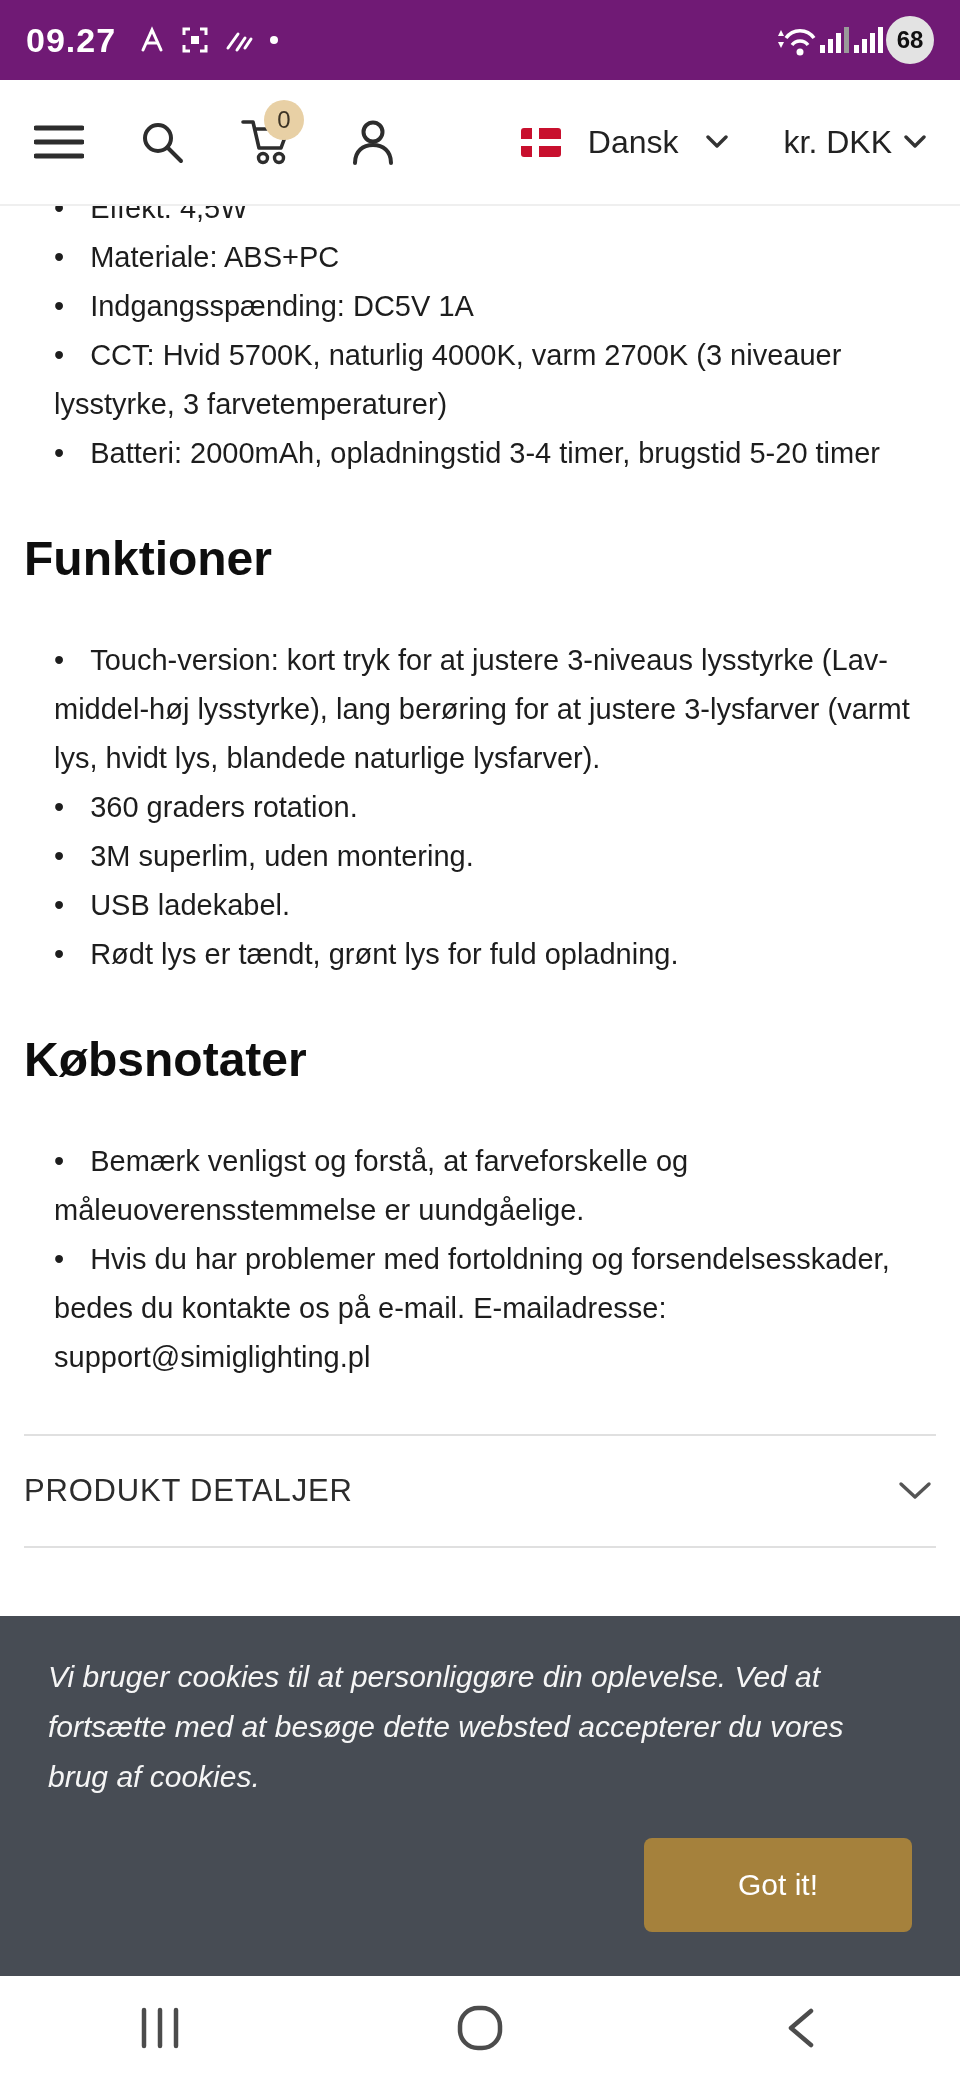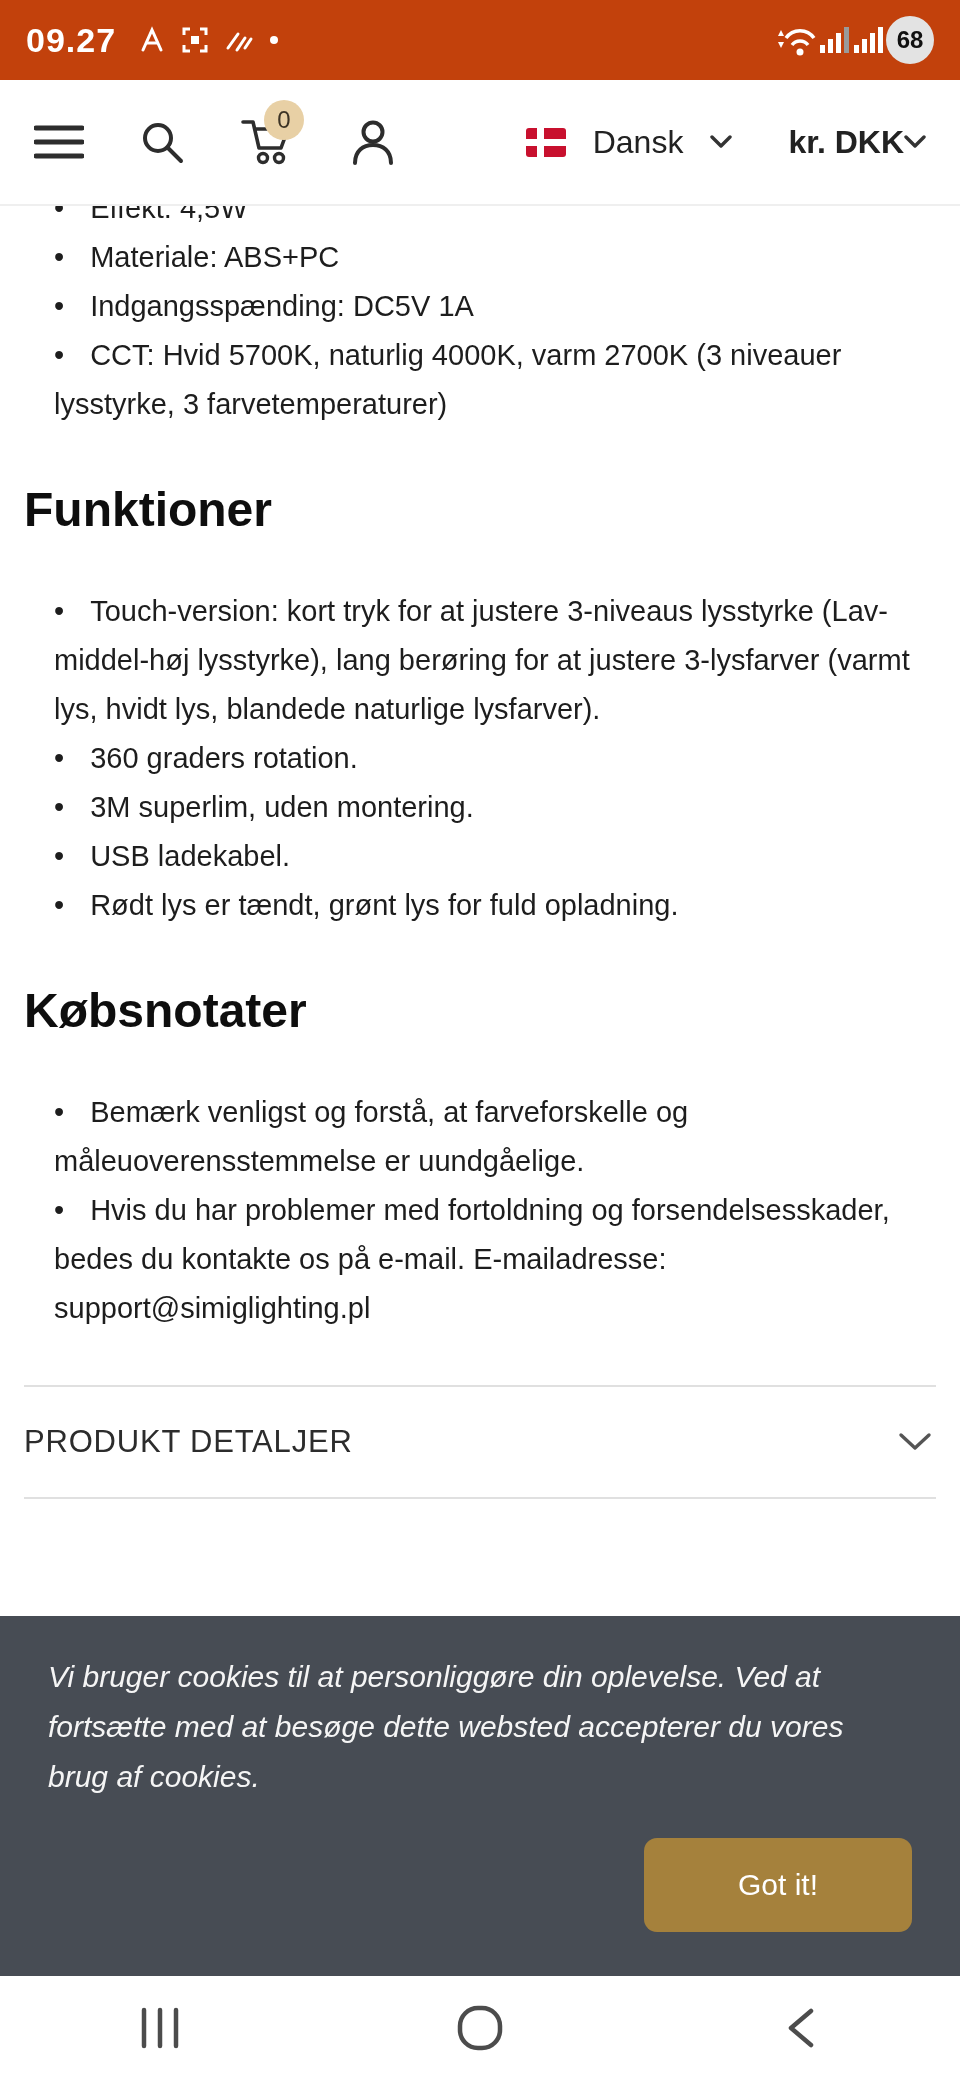--- a/index.html
+++ b/index.html
@@ -2,21 +2,21 @@
 <html><head>
 <meta charset="utf-8">
 <style>
   html,body{margin:0;padding:0;background:#222;}
   .screen{
     position:relative;width:960px;height:2080px;overflow:hidden;background:#ffffff;
     font-family:"Liberation Sans", sans-serif;color:#1f1f1f;margin:0 auto;
   }
   
   .status-bar{
-    position:absolute;top:0;left:0;right:0;height:80px;background:#c2410c;z-index:30;
+    position:absolute;top:0;left:0;right:0;height:80px;background:#701a75;z-index:30;
     display:flex;align-items:center;padding:0 26px;box-sizing:border-box;color:#fff;text-align:center;
   }
   .status-time{font-size:34px;font-weight:700;letter-spacing:1px;margin-right:22px;}
   .status-left-icons{display:flex;align-items:center;gap:14px;}
   .status-spacer{flex:1;}
   .status-right{display:flex;align-items:center;gap:0;}
   .battery-badge{
     width:48px;height:48px;border-radius:50%;background:#e3e3e3;color:#101010;
     display:flex;align-items:center;justify-content:center;font-size:24px;font-weight:700;
   }
@@ -27,21 +27,21 @@
     border-bottom:2px solid #efefef;
   }
   .hdr-btn{display:flex;align-items:center;justify-content:center;background:none;border:none;padding:0;cursor:pointer;}
   .hdr-btn + .hdr-btn{margin-left:54px;}
   .cart-wrap{position:relative;}
   .cart-badge{
     position:absolute;top:-16px;right:-10px;width:40px;height:40px;border-radius:50%;
     background:#e8d0a5;color:#3c3325;font-size:24px;display:flex;align-items:center;justify-content:center;
   }
   .lang-group{margin-left:auto;display:flex;align-items:center;gap:27px;cursor:pointer;}
-  .currency-group{margin-left:56px;display:flex;align-items:center;cursor:pointer;font-weight:bold;}
+  .currency-group{margin-left:56px;display:flex;align-items:center;gap:12px;cursor:pointer;}
   .hdr-label{font-size:32px;color:#222;}
   .flag{width:40px;height:29px;border-radius:3px;overflow:hidden;position:relative;background:#c8102e;display:inline-block;}
   .flag .v{position:absolute;left:11px;top:0;width:7px;height:100%;background:#fff;}
   .flag .h{position:absolute;top:11px;left:0;height:7px;width:100%;background:#fff;}
   
   .content{
     position:absolute;top:80px;left:0;right:0;bottom:0;z-index:10;
     padding:104px 24px 0 24px;box-sizing:border-box;
   }
   ul.bullets{margin:0;padding:0 0 0 30px;list-style:none;}
@@ -56,21 +56,21 @@
     cursor:pointer;background:none;border:none;width:100%;padding:0 4px 0 0;box-sizing:border-box;
   }
   .accordion-label{font-size:31px;font-weight:500;letter-spacing:0.8px;color:#2c2c2c;}
   
   .cookie-banner{
     position:absolute;left:0;right:0;top:1616px;height:360px;background:#474c54;z-index:40;
     box-sizing:border-box;padding:36px 48px;color:#f5f5f5;
   }
   .cookie-msg{font-size:30px;line-height:50px;max-width:830px;font-style:italic;}
   .gotit-btn{
-    position:absolute;right:48px;top:222px;width:268px;height:94px;border:none;border-radius:13px;
+    position:absolute;right:48px;top:222px;width:268px;height:94px;border:none;border-radius:8px;
     background:#a5813c;color:#fff;font-size:30px;font-weight:500;cursor:pointer;
     font-family:"Liberation Sans", sans-serif;
   }
   
   .bottom-nav{
     position:absolute;left:0;right:0;bottom:0;height:104px;background:#fff;z-index:50;
     display:flex;align-items:center;
   }
   .nav-btn{flex:1;display:flex;align-items:center;justify-content:center;background:none;border:none;cursor:pointer;height:100%;}
   .icon{display:inline-flex;align-items:center;justify-content:center;}
@@ -197,20 +197,21 @@
       </span>
     </div>
   </header>
 
   <main class="content">
     <ul class="bullets">
       <li>Effekt: 4,5W</li>
       <li>Materiale: ABS+PC</li>
       <li>Indgangsspænding: DC5V 1A</li>
       <li>CCT: Hvid 5700K, naturlig 4000K, varm 2700K (3 niveauer lysstyrke, 3 farvetemperaturer)</li>
+      <li>Batteri: 2000mAh, opladningstid 3-4 timer, brugstid 5-20 timer</li>
     </ul>
 
     <h2 class="sec-heading">Funktioner</h2>
     <ul class="bullets mt-list">
       <li>Touch-version: kort tryk for at justere 3-niveaus lysstyrke (Lav-middel-høj lysstyrke), lang berøring for at justere 3-lysfarver (varmt lys, hvidt lys, blandede naturlige lysfarver).</li>
       <li>360 graders rotation.</li>
       <li>3M superlim, uden montering.</li>
       <li>USB ladekabel.</li>
       <li>Rødt lys er tændt, grønt lys for fuld opladning.</li>
     </ul>

